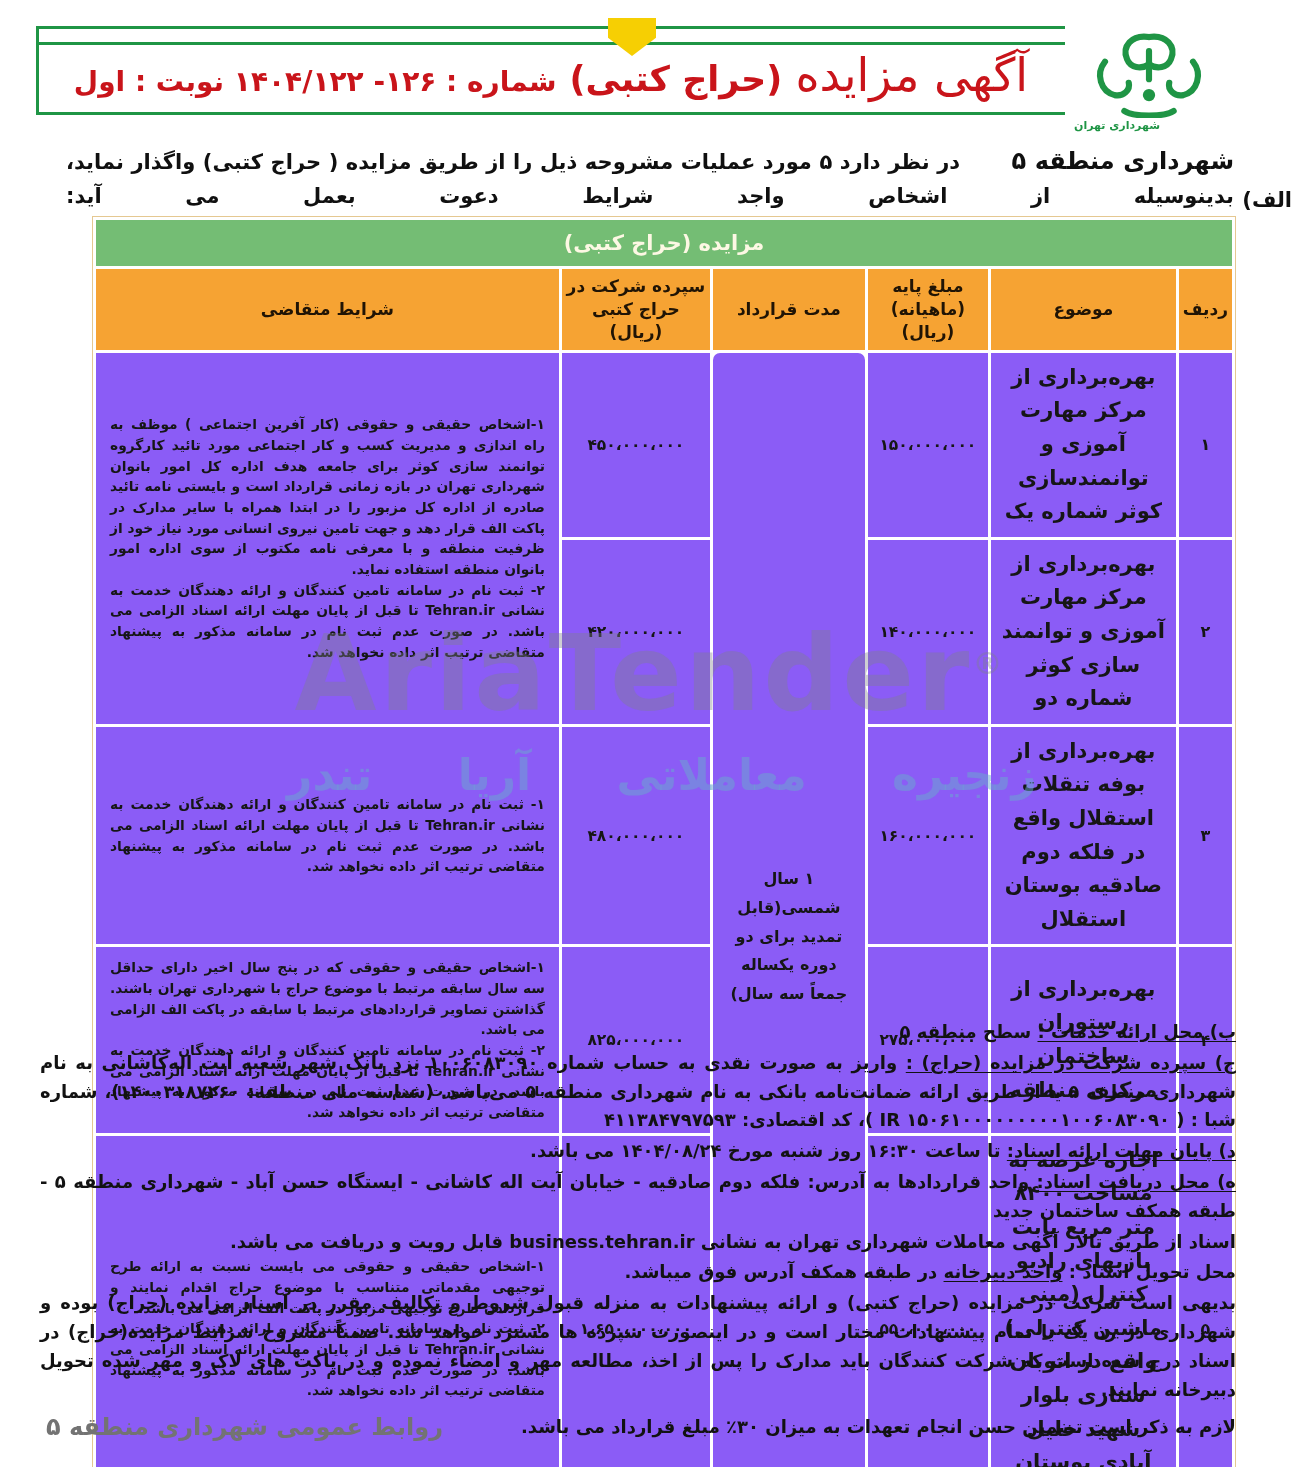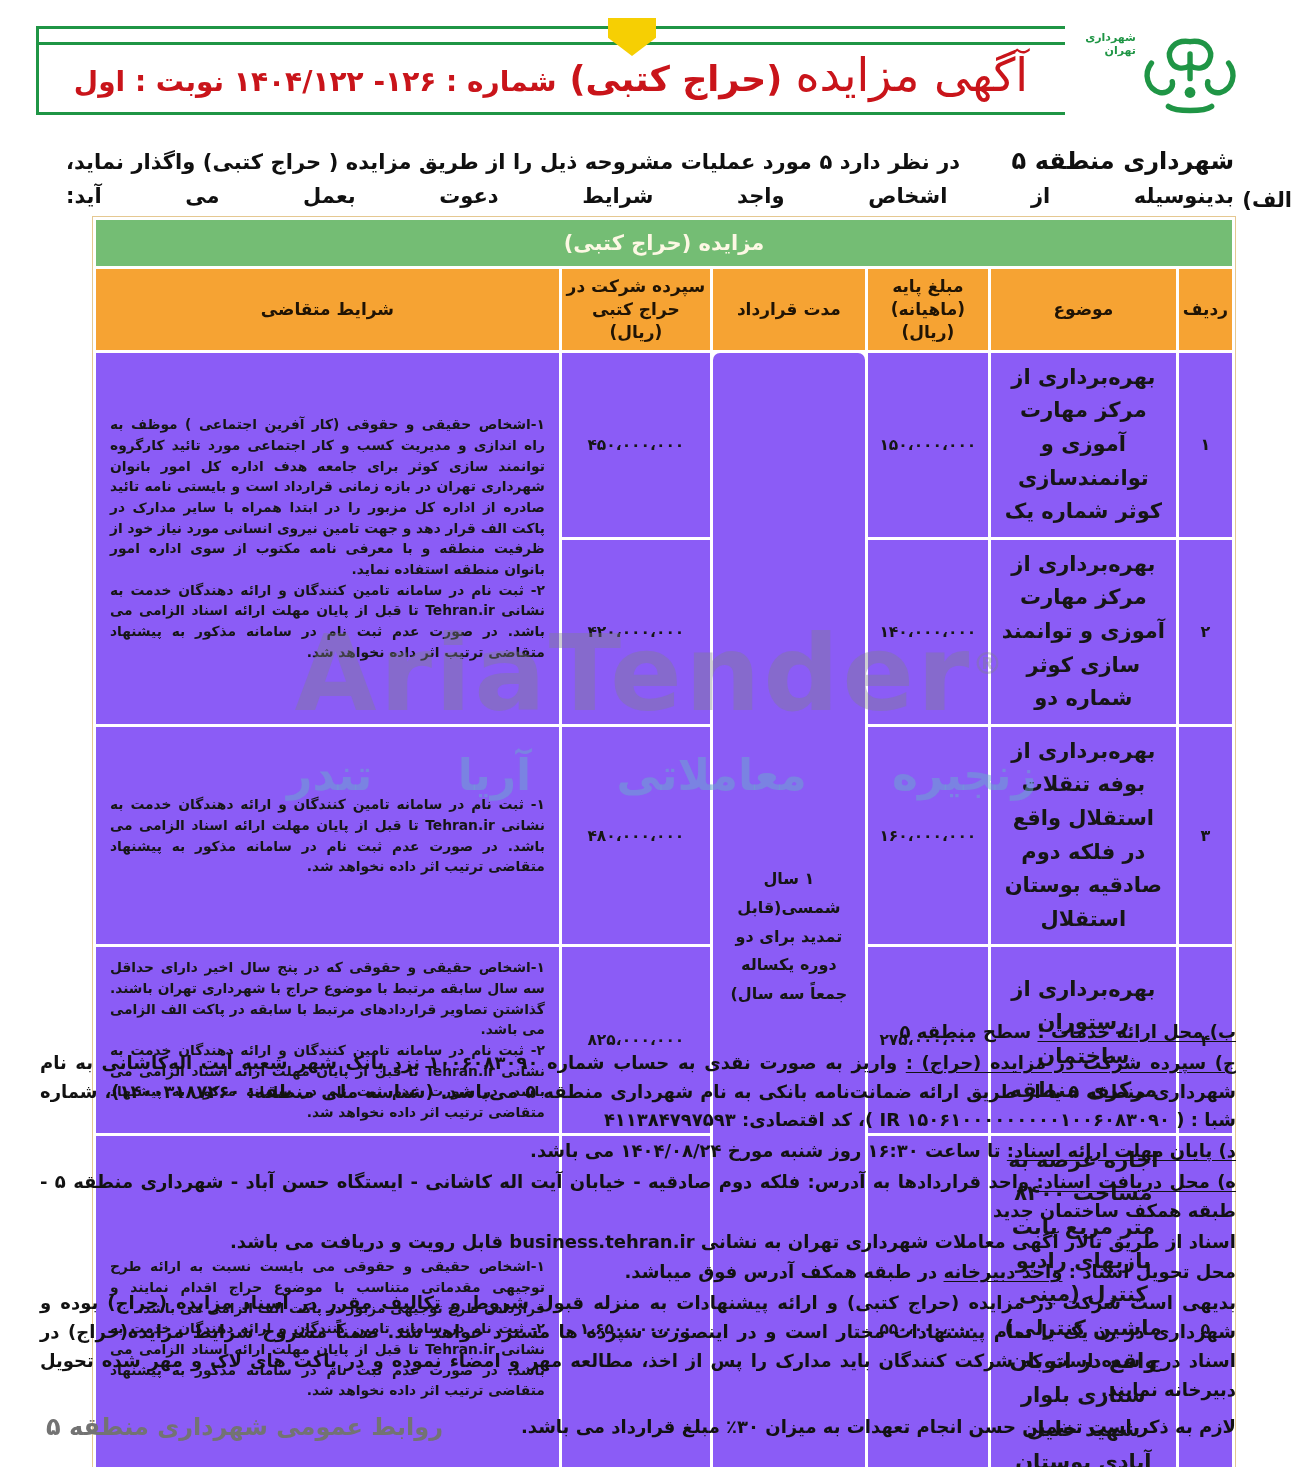--- a/index.html
+++ b/index.html
@@ -5,21 +5,21 @@
   html,body{margin:0;padding:0;}
   body{font-family:"DejaVu Sans",sans-serif;background:#ffffff;}
   .page{position:relative;width:1300px;height:1467px;margin:0 auto;background:#fff;overflow:hidden;direction:rtl;}
 
   
   .rule{position:absolute;height:3px;background:#1f9545;}
   .rule-v{position:absolute;width:3px;background:#1f9545;}
   .arrow{position:absolute;top:18px;left:608px;width:48px;height:38px;background:#f6cf03;
          clip-path:polygon(0 0,100% 0,100% 52%,50% 100%,0 52%);z-index:3;}
 
-  .logo{position:absolute;top:30px;right:56px;width:170px;display:flex;align-items:flex-start;z-index:2;}
+  .logo{position:absolute;top:30px;right:56px;width:170px;display:flex;flex-direction:column;align-items:flex-end;z-index:2;}
   .logo-caption{font-size:11px;font-weight:bold;color:#1f9545;margin-top:1px;}
 
   .masthead{position:absolute;top:48px;left:36px;width:1030px;text-align:center;color:#c9141a;white-space:nowrap;z-index:2;}
   .t-main{font-size:46px;font-weight:normal;}
   .t-paren{font-size:35px;font-weight:bold;margin:0 8px;}
   .t-meta{font-size:28px;font-weight:bold;}
 
   .intro{position:absolute;top:142px;right:66px;left:66px;font-size:21px;font-weight:700;line-height:1.6;
          color:#101010;text-align:justify;text-align-last:justify;}
   .intro-lead{font-size:24px;font-weight:700;margin-left:44px;}

